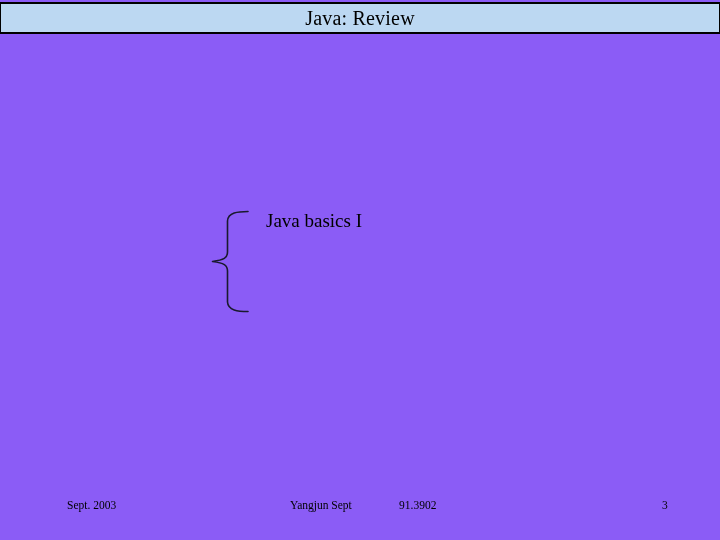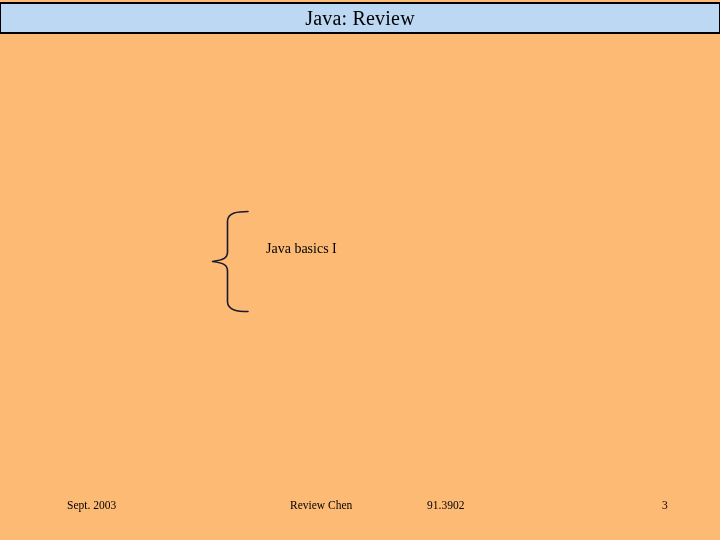--- a/index.html
+++ b/index.html
@@ -12,21 +12,21 @@
     background: #e6eff9;
     font-family: "Liberation Serif", "DejaVu Serif", serif;
     overflow: hidden;
     position: relative;
   }
   .slide {
     position: absolute;
     left: 0; top: 0;
     width: 720px;
     height: 540px;
-    background: #fdba74;
+    background: #8b5cf6;
   }
 
   
   .title-bar {
     position: absolute;
     left: 0px;
     top: 2px;
     width: 720px;
     height: 32px;
     box-sizing: border-box;
@@ -52,25 +52,24 @@
   .diagram {
     position: absolute;
     left: 0px;
     top: 190px;
     width: 720px;
     height: 140px;
   }
   .node {
     position: absolute;
     font-family: "Liberation Serif", "DejaVu Serif", serif;
-    font-size: 14px;
+    font-size: 19px;
     line-height: 22px;
     color: #000000;
     white-space: nowrap;
-    margin-top: 28px;
   }
   .node-parent {
     left: 68px;
     top: 66px;
   }
   .node-child-1 {
     left: 266px;
     top: 20px;
   }
   .node-child-2 {
@@ -103,21 +102,21 @@
     position: absolute;
     font-family: "Liberation Serif", "DejaVu Serif", serif;
     font-size: 11.5px;
     line-height: 14px;
     color: #000000;
     white-space: nowrap;
     top: 4px;
   }
   .footer-date   { left: 58px; }
   .footer-author { left: 281px; }
-  .footer-course { left: 390px; margin-left: 28px; }
+  .footer-course { left: 390px; }
   .footer-page   { left: 653px; }
 </style>
 </head>
 <body>
 
 <div class="slide">
 
   <div class="title-bar">
     <div class="title-text">Java: Review</div>
   </div>
@@ -136,18 +135,18 @@
                  C 22 100.5, 32 101.5, 42 101.5"></path>
       </svg>
     </div>
 
     <div class="node node-child-1">Java basics I</div>
 
   </div>
 
   <div class="footer">
     <div class="footer-item footer-date">Sept. 2003</div>
-    <div class="footer-item footer-author">Review Chen</div>
+    <div class="footer-item footer-author">Yangjun Sept</div>
     <div class="footer-item footer-course">91.3902</div>
     <div class="footer-item footer-page">3</div>
   </div>
 
 </div>
 
 </body></html>

